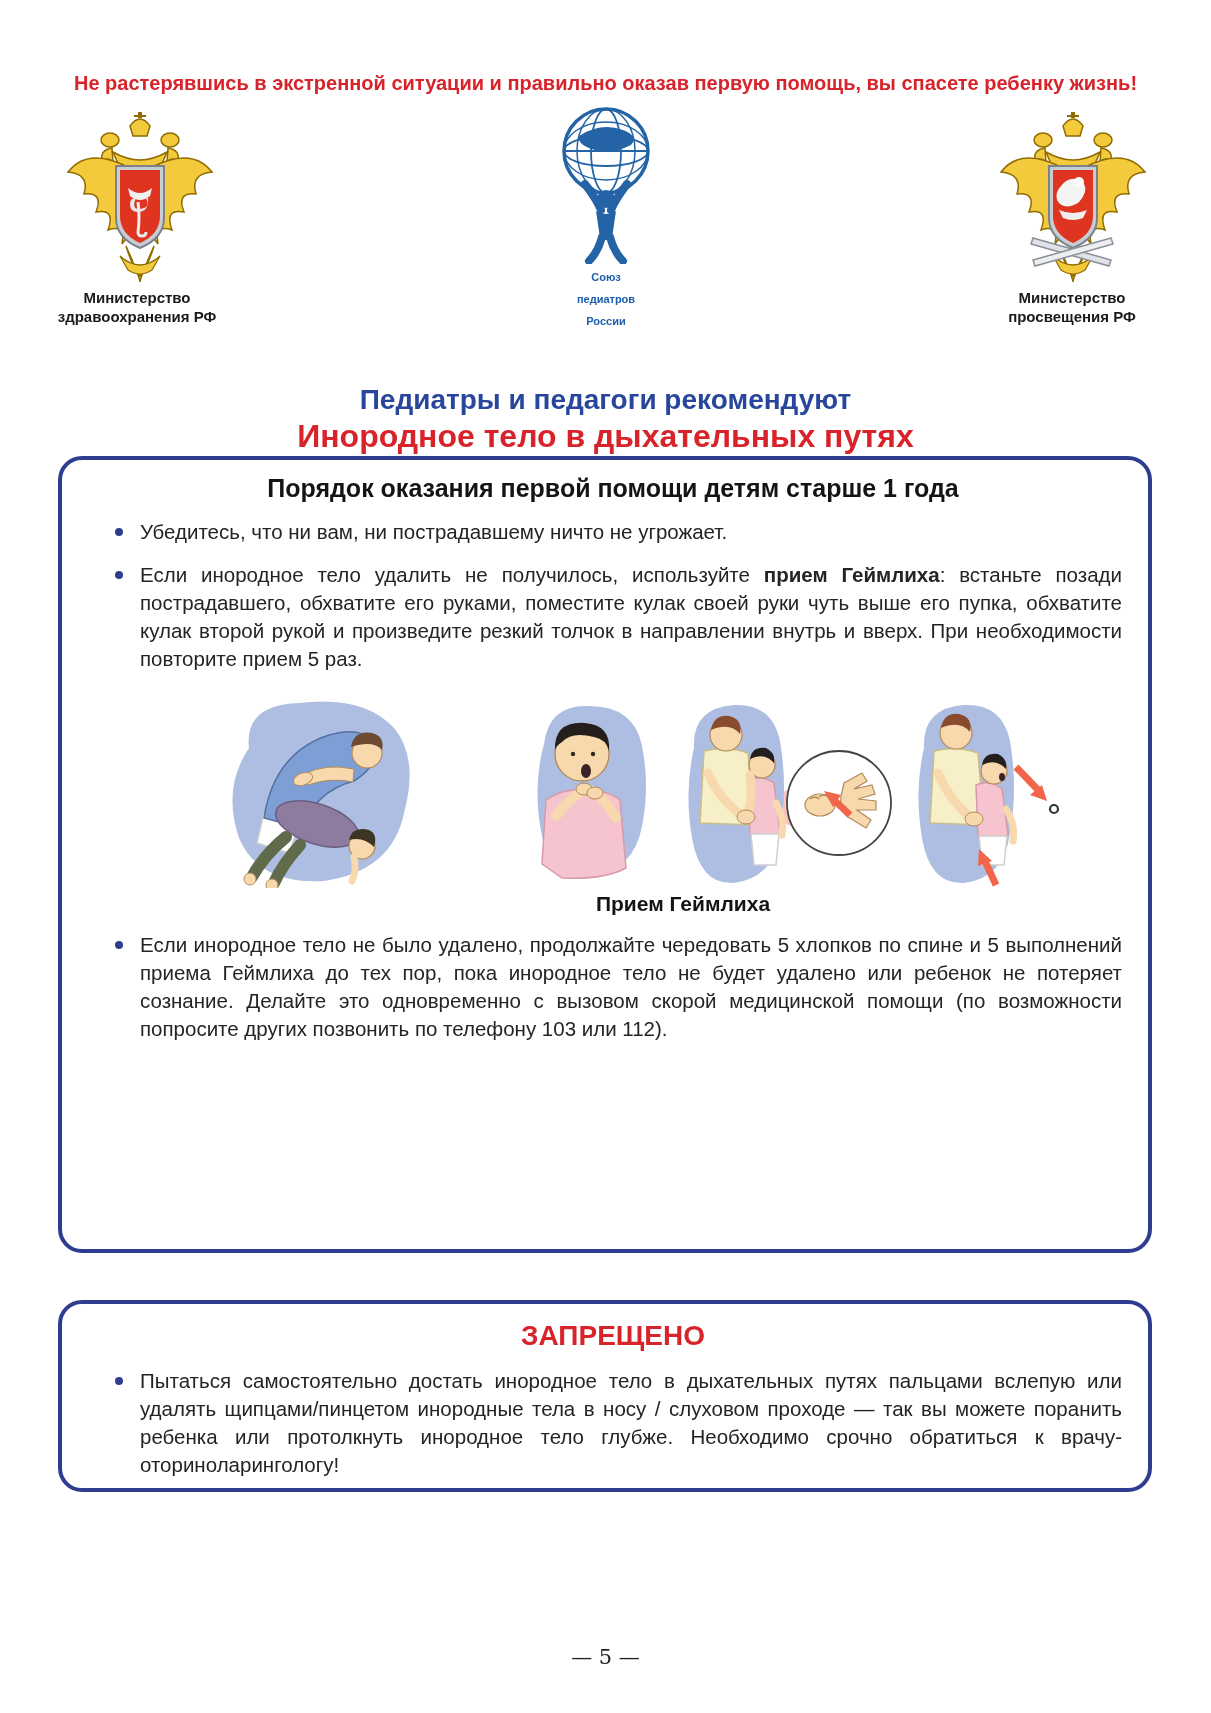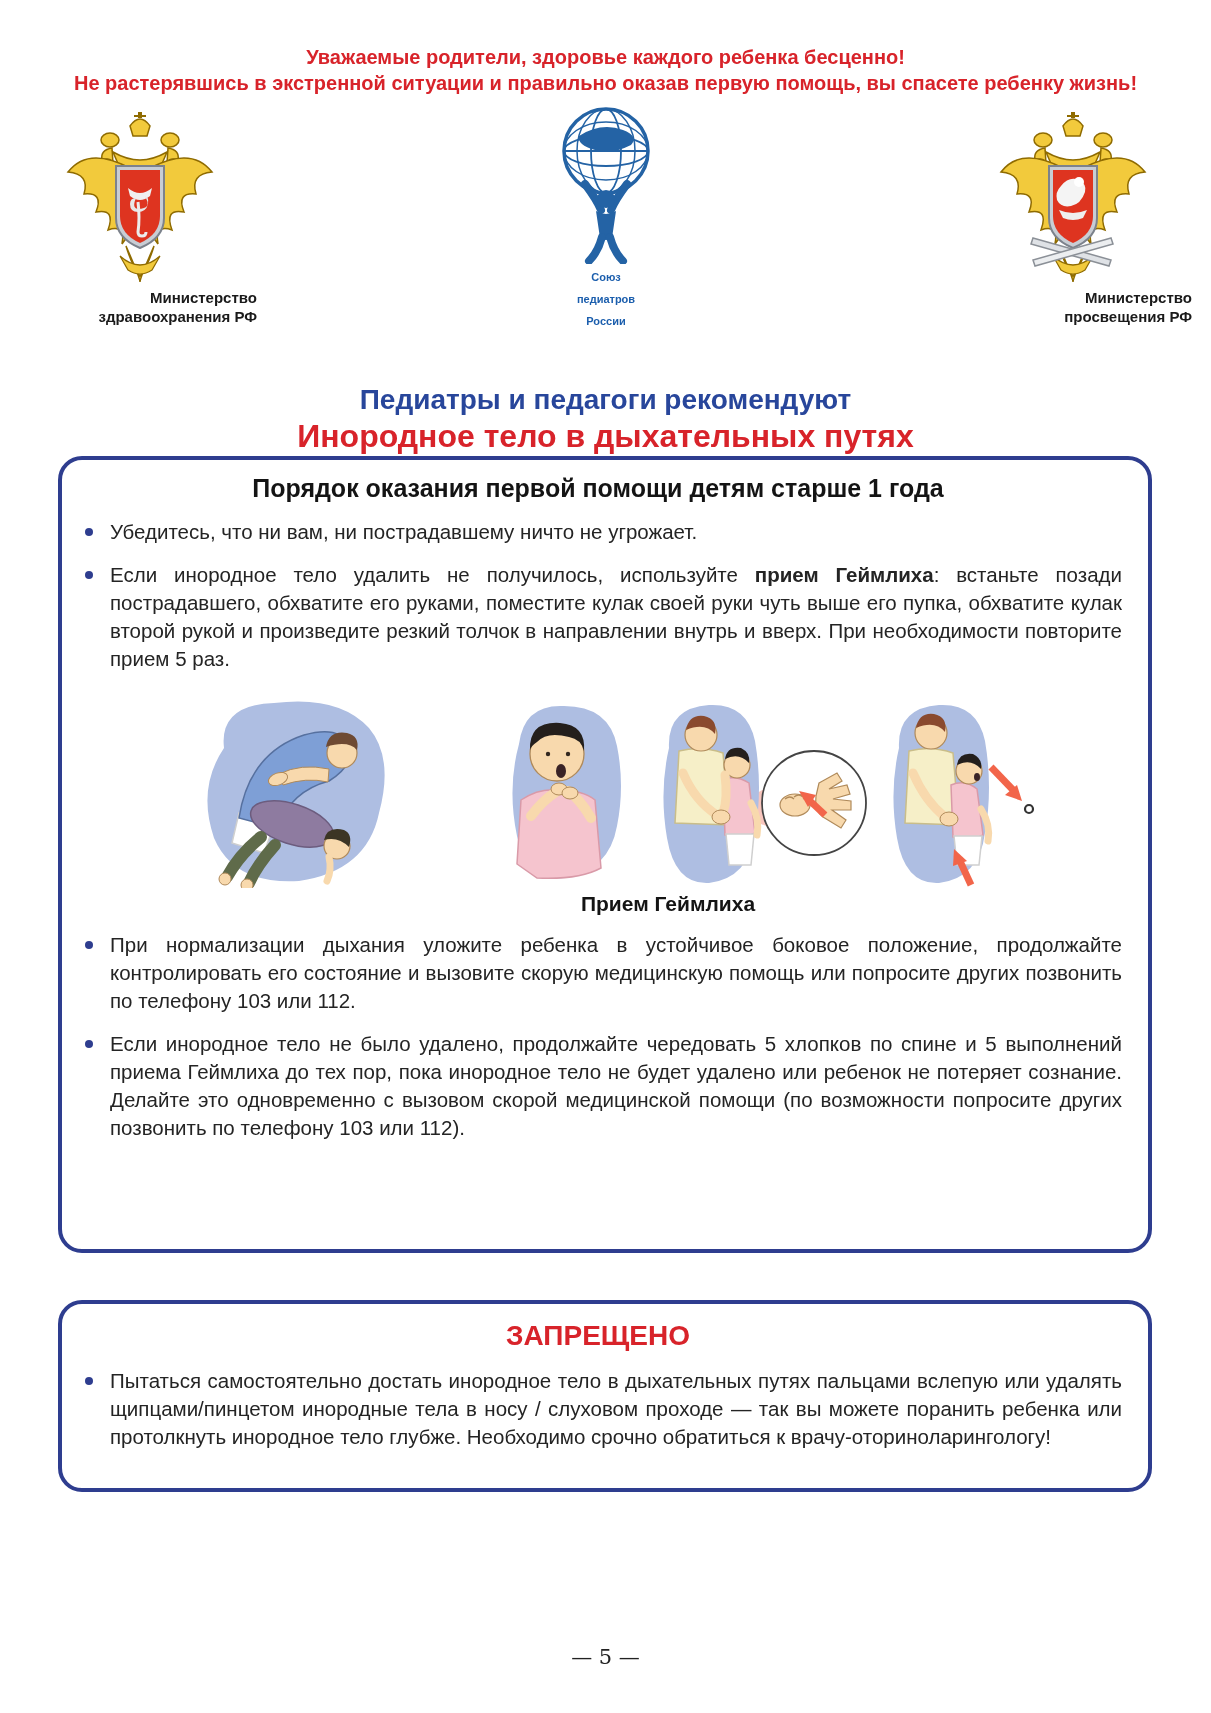--- a/index.html
+++ b/index.html
@@ -9,31 +9,31 @@
   }
   .abs{position:absolute;}
   .b{font-weight:bold;}
 
   
   .hdr{left:0;width:1211px;text-align:center;color:#d8232a;font-weight:bold;font-size:20px;line-height:26px;}
   .hdr1{top:44px;}
   .hdr2{top:70px;}
 
   
-  .logo-label{font-weight:bold;font-size:15px;line-height:19px;text-align:right;color:#1a1a1a;}
+  .logo-label{font-weight:bold;font-size:15px;line-height:19px;text-align:center;color:#1a1a1a;}
   .logo-label-blue{font-weight:bold;font-size:11px;line-height:22px;text-align:center;color:#1b5ead;}
 
   
   .subtitle{top:344px;left:0;width:1211px;text-align:center;font-size:28px;font-weight:bold;color:#28469b;margin-top:40px;}
   .main-title{top:382px;left:0;width:1211px;text-align:center;font-size:32px;font-weight:bold;color:#d8232a;margin-top:36px;}
 
   
   .round-box{
     left:58px;width:1094px;border:4px solid #2e3d8f;border-radius:24px;
-    box-sizing:border-box;padding:8px 26px 8px 12px;background:#fff;
+    box-sizing:border-box;padding:8px 26px 8px 42px;background:#fff;
   }
   .box1{top:456px;height:797px;}
   .box2{top:1300px;height:192px;}
   .box-title{text-align:center;font-size:25px;font-weight:bold;color:#141414;margin:6px 0 8px 0;}
   .box-title-red{text-align:center;font-size:28px;font-weight:bold;color:#d8232a;margin:8px 0 10px 0;}
 
   ul.steps{list-style:none;margin:0;padding:0;}
   ul.steps li{
     position:relative;padding-left:36px;margin:15px 0;
     font-size:20.5px;line-height:28px;color:#242424;text-align:justify;
@@ -46,21 +46,20 @@
   .illo{display:block;width:1038px;height:200px;margin:4px auto 0 auto;}
   .illo-caption{position:relative;left:70px;text-align:center;font-weight:bold;font-size:21px;color:#141414;margin:4px 0 6px 0;}
 
   .page-num{top:1645px;left:0;width:1211px;text-align:center;font-family:"DejaVu Serif","Liberation Serif",serif;font-size:21px;color:#222;}
 </style>
 </head>
 <body>
 
 <div id="page">
 
-  <div class="abs hdr hdr1">Уважаемые родители, здоровье каждого ребенка бесценно!</div>
   <div class="abs hdr hdr2">Не растерявшись в экстренной ситуации и правильно оказав первую помощь, вы спасете ребенку жизнь!</div>
 
   <svg width="0" height="0" style="position:absolute">
     <defs>
       <g id="eagle">
 
         <path d="M70,16 Q80,2 90,16 L87,26 L73,26 Z" fill="#f2ca3c" stroke="#8f6b00" stroke-width="1.5"></path>
         <path d="M78,2 h4 v6 h-4 Z M74,5 h12 v2 h-12 Z" fill="#8f6b00"></path>
         <ellipse cx="50" cy="30" rx="9" ry="7" fill="#f2ca3c" stroke="#8f6b00" stroke-width="1.5"></ellipse>
         <ellipse cx="110" cy="30" rx="9" ry="7" fill="#f2ca3c" stroke="#8f6b00" stroke-width="1.5"></ellipse>
@@ -234,21 +233,20 @@
         <g>
           <line x1="102" y1="192" x2="90" y2="166" stroke="#f2654a" stroke-width="7"></line>
           <path d="M85,156 L84,173 L98,168 Z" fill="#f2654a"></path>
         </g>
       </g>
     </svg>
 
     <div class="illo-caption">Прием Геймлиха</div>
 
     <ul class="steps">
-      <li><span>При нормализации дыхания уложите ребенка в устойчивое боковое положение, продолжайте контролировать его состояние и вызовите скорую медицинскую помощь или попросите других позвонить по телефону 103 или 112.</span></li>
       <li><span>Если инородное тело не было удалено, продолжайте чередовать 5 хлопков по спине и 5 выполнений приема Геймлиха до тех пор, пока инородное тело не будет удалено или ребенок не потеряет сознание. Делайте это одновременно с вызовом скорой медицинской помощи (по возможности попросите других позвонить по телефону 103 или 112).</span></li>
     </ul>
   </div>
 
   <div class="abs round-box box2">
     <div class="box-title-red">ЗАПРЕЩЕНО</div>
     <ul class="steps">
       <li><span>Пытаться самостоятельно достать инородное тело в дыхательных путях пальцами вслепую или удалять щипцами/пинцетом инородные тела в носу / слуховом проходе — так вы можете поранить ребенка или протолкнуть инородное тело глубже. Необходимо срочно обратиться к врачу-оториноларингологу!</span></li>
     </ul>
   </div>

